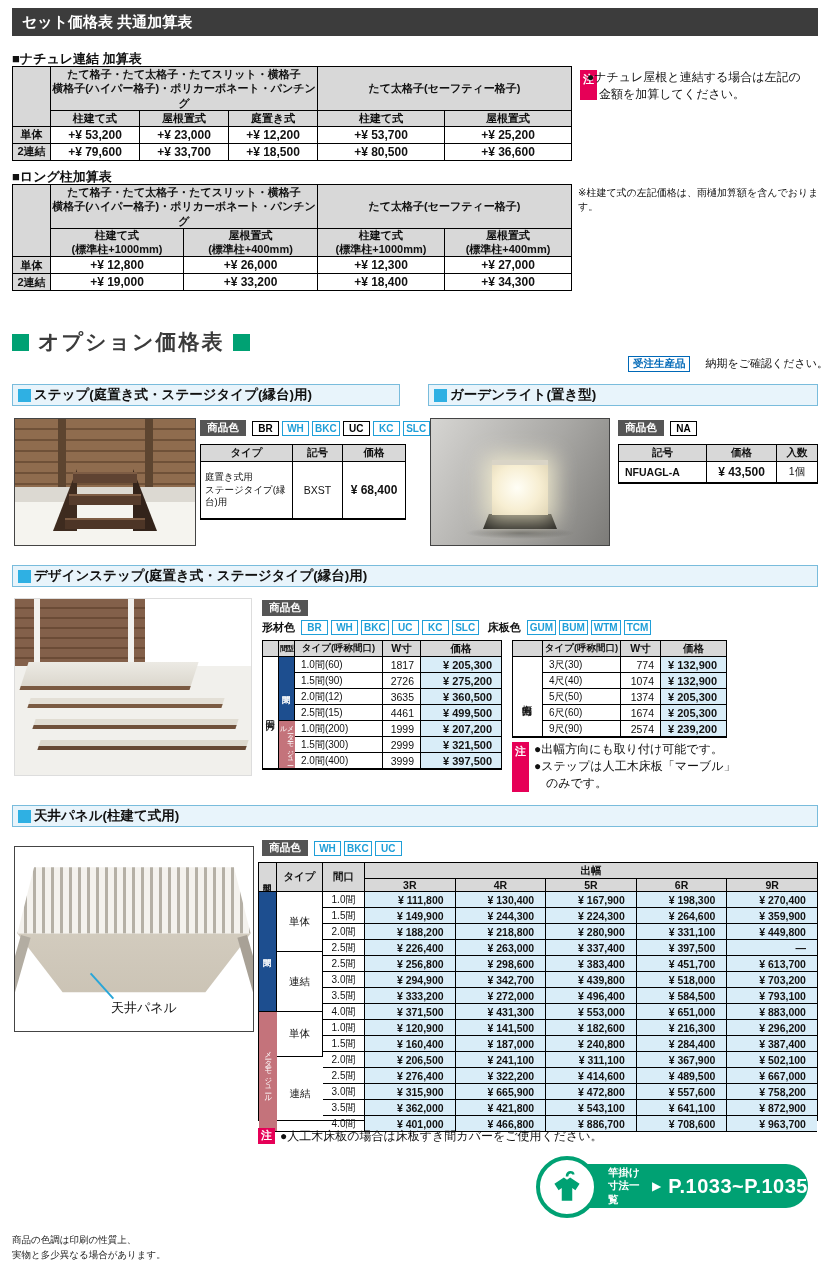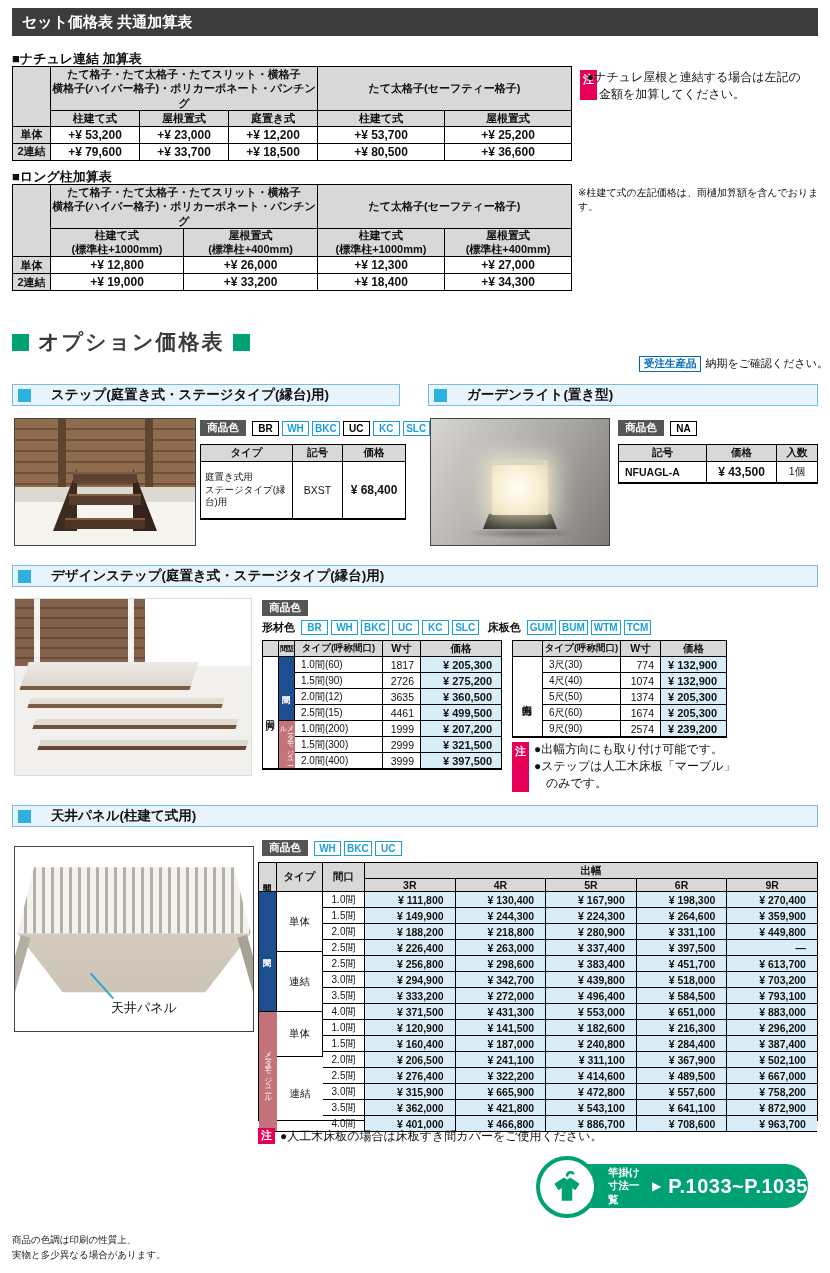--- a/index.html
+++ b/index.html
@@ -20,24 +20,24 @@
   
   .chu{background:#e60057;color:#fff;font-weight:bold;font-size:11px;text-align:center}
   .notetxt{font-size:12px;line-height:1.4;white-space:pre-line}
   .notesmall{font-size:10px;white-space:pre-line}
   
   .opt-title{left:12px;top:328px;display:flex;align-items:center;gap:9px}
   .gsq{width:17px;height:17px;background:#00a173}
   .opt-title span{font-size:21px;font-weight:bold;color:#3b3b3b;letter-spacing:2px}
   .order{left:560px;top:356px;width:268px;text-align:right;font-size:11px}
   .order .obadge{display:inline-block;border:1px solid #0068b7;color:#0068b7;font-weight:bold;
-                 padding:0 4px;margin-right:4px;font-size:10.5px}
+                 padding:0 4px;margin-right:15px;font-size:10.5px}
   
   .bar{height:22px;background:#e8f4fb;border:1px solid #79bcdc;display:flex;align-items:center;
-       gap:20px;font-weight:bold;font-size:13.5px;padding-left:5px}
+       gap:3px;font-weight:bold;font-size:13.5px;padding-left:5px}
   .bar .sq{width:13px;height:13px;background:#2fb0e3;flex:0 0 auto}
   
   .chips{display:flex;align-items:center;gap:3px}
   .clabel{background:#555;color:#fff;font-size:10.5px;font-weight:bold;width:46px;height:16px;
           display:flex;align-items:center;justify-content:center;margin-right:3px;flex:0 0 auto}
   .ctext{font-size:11px;font-weight:bold;margin:0 3px 0 6px}
   .chip{min-width:27px;height:15px;border:1px solid #1f9fd8;color:#1f9fd8;font-size:10px;
         font-weight:bold;display:flex;align-items:center;justify-content:center;background:#fff;padding:0 2px}
   .chip[data-variant="k"]{border-color:#000;color:#000}
   

